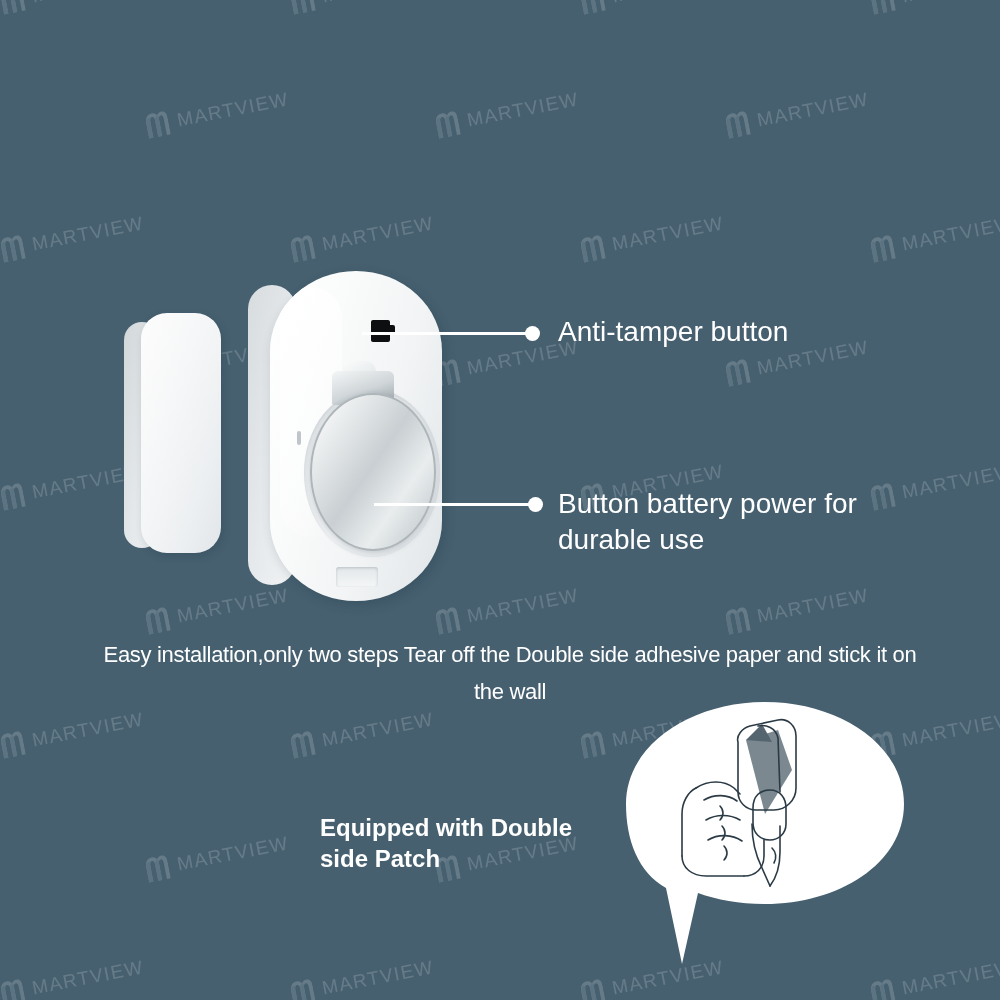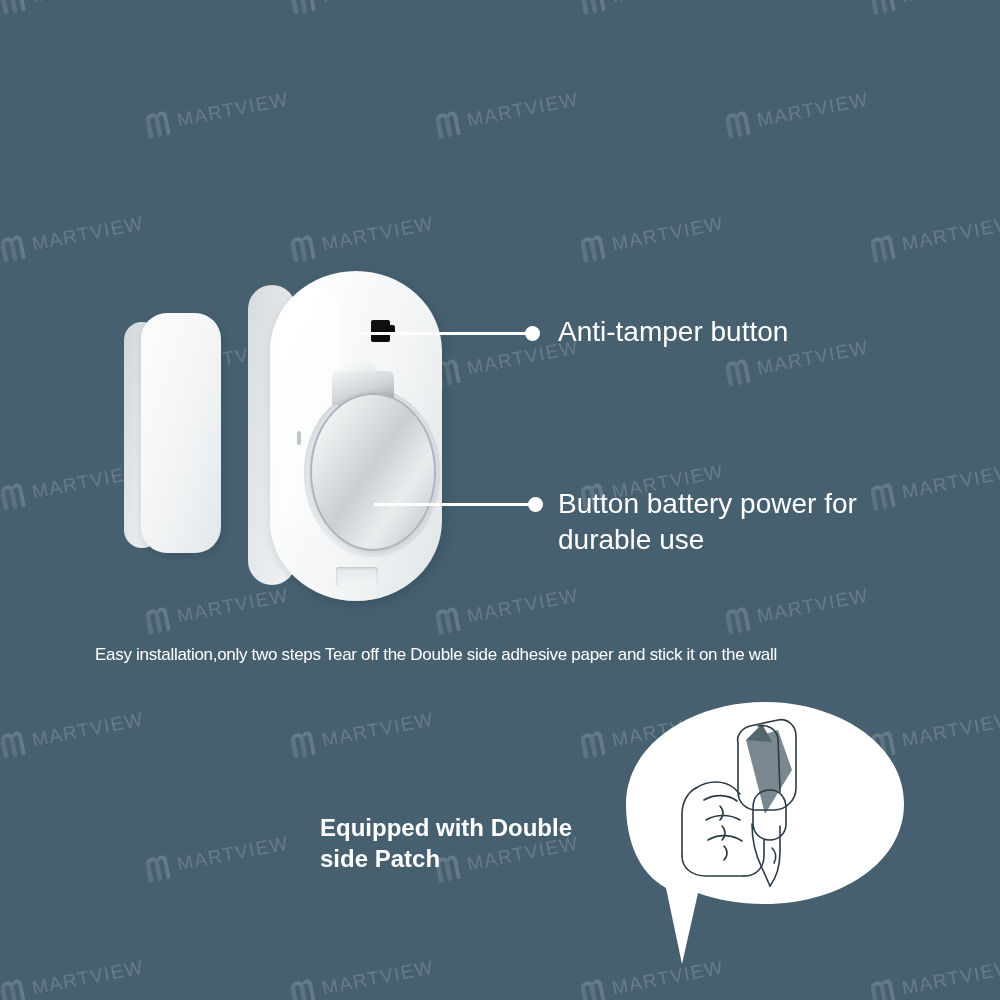--- a/index.html
+++ b/index.html
@@ -260,27 +260,28 @@
   #leader-battery { left: 374px; top: 503px; width: 160px; }
   #dot-battery { left: 528px; top: 497px; }
 
   
   #install-note {
     position: absolute;
     left: 95px;
     top: 636px;
     width: 830px;
     color: #ffffff;
-    font-size: 17px;
+    font-size: 22px;
     line-height: 37px;
     font-weight: 400;
     font-family: "Liberation Sans", sans-serif;
     letter-spacing: -0.3px;
     z-index: 12;
     white-space: pre-line;
+    text-align: center;
   }
 
   
   #patch-caption {
     position: absolute;
     left: 320px;
     top: 812px;
     width: 312px;
     text-align: left;
     color: #ffffff;

